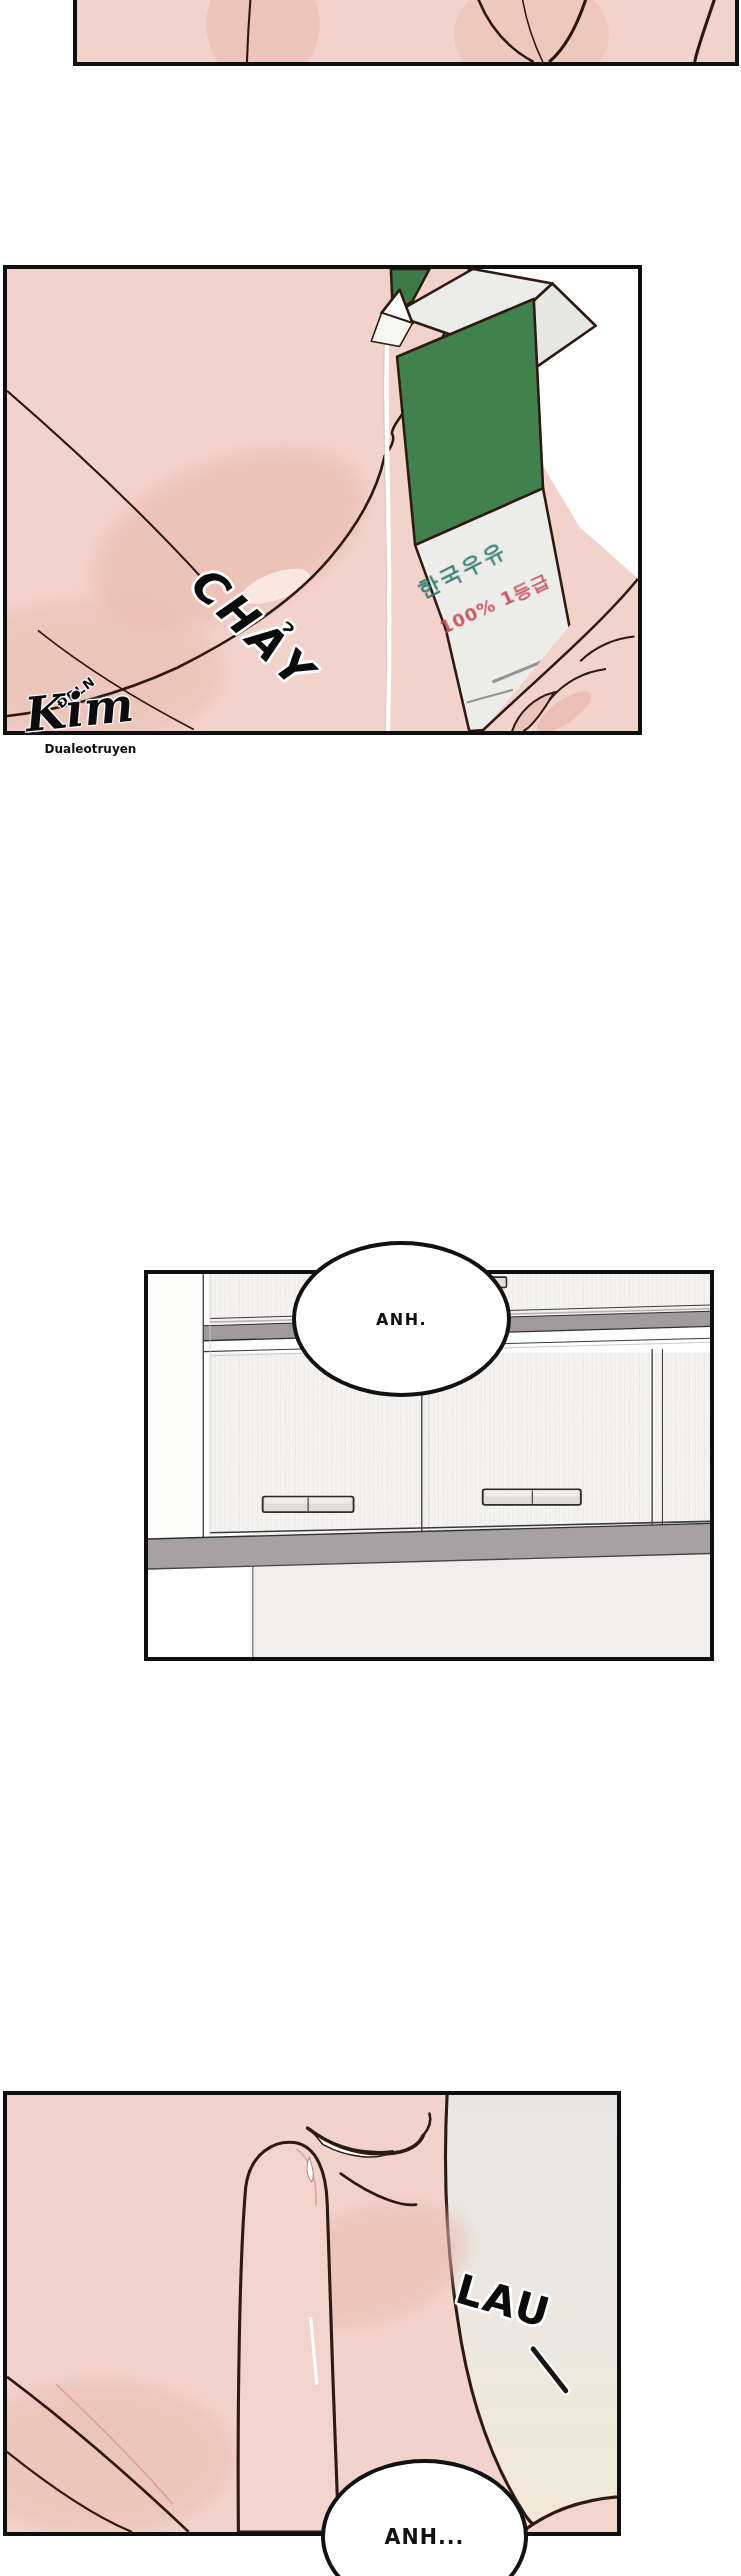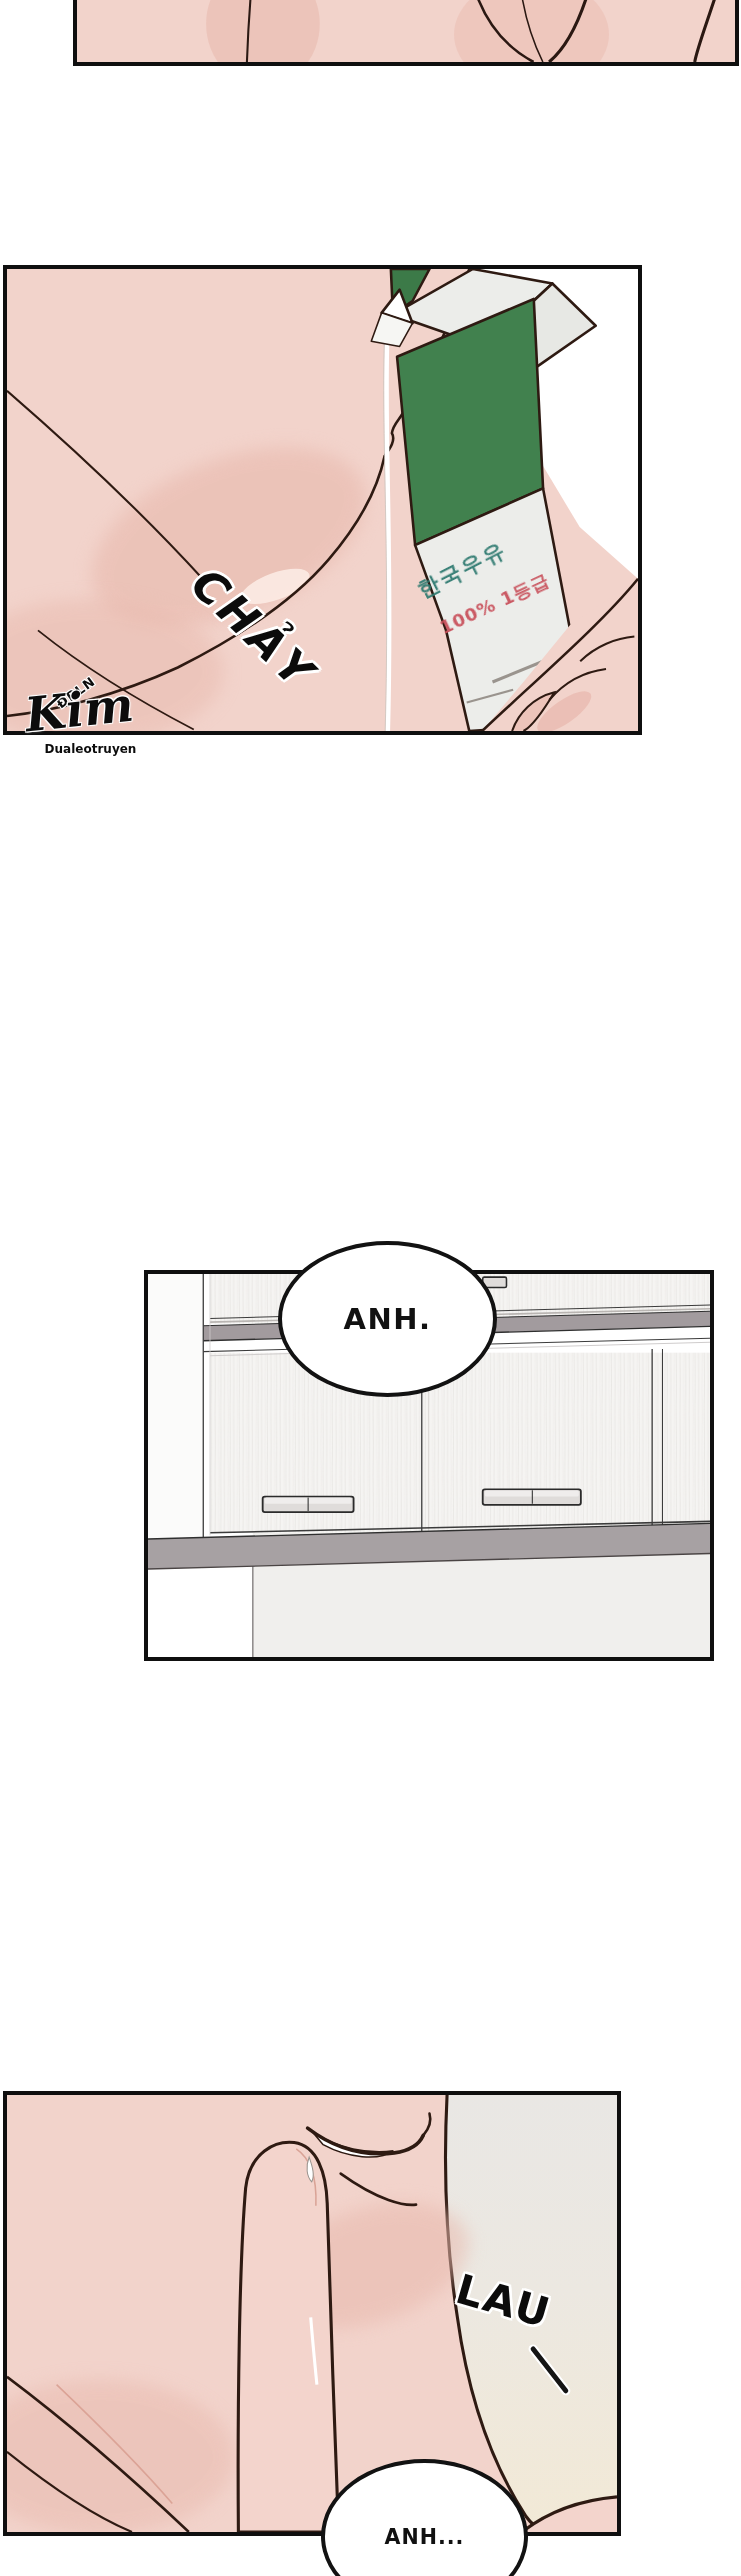--- a/index.html
+++ b/index.html
@@ -13,21 +13,21 @@
   .panel-1{left:73px;top:-2.1px;width:666px;height:68px;border-top:none;}
   .panel-2{left:3.1px;top:265px;width:639px;height:470px;}
   .panel-3{left:144px;top:1270px;width:570px;height:391px;}
   .panel-4{left:3.1px;top:2091px;width:618px;height:445px;}
   
   .bubble{
     position:absolute;background:#ffffff;border:4.6px solid #121212;border-radius:50%;
     display:flex;align-items:center;justify-content:center;z-index:5;
     color:#111;font-weight:bold;text-align:center;
   }
-  .bubble-anh1{left:278px;top:1241px;width:211px;height:148px;font-size:29px;letter-spacing:1.5px;}
+  .bubble-anh1{left:292px;top:1241px;width:211px;height:148px;font-size:16px;letter-spacing:1.5px;}
   .bubble-anh2{left:321px;top:2459px;width:199px;height:147px;font-size:20.6px;letter-spacing:1px;}
   
   .sfx{
     position:absolute;color:#0b0b0b;font-weight:900;z-index:3;white-space:nowrap;
     text-shadow:-2.1px -2.1px 0 #fff,2.1px -2.1px 0 #fff,-2.1px 2.1px 0 #fff,2.1px 2.1px 0 #fff,
                 -2.6px 0 0 #fff,2.6px 0 0 #fff,0 -2.6px 0 #fff,0 2.6px 0 #fff;
   }
   .sfx-chay{left:210px;top:289px;font-size:44px;font-style:italic;letter-spacing:4.1px;
     transform:rotate(44deg);transform-origin:left top;}
   .sfx-lau{left:457px;top:170px;font-size:41px;letter-spacing:2.1px;transform:rotate(16deg);transform-origin:left top;}

